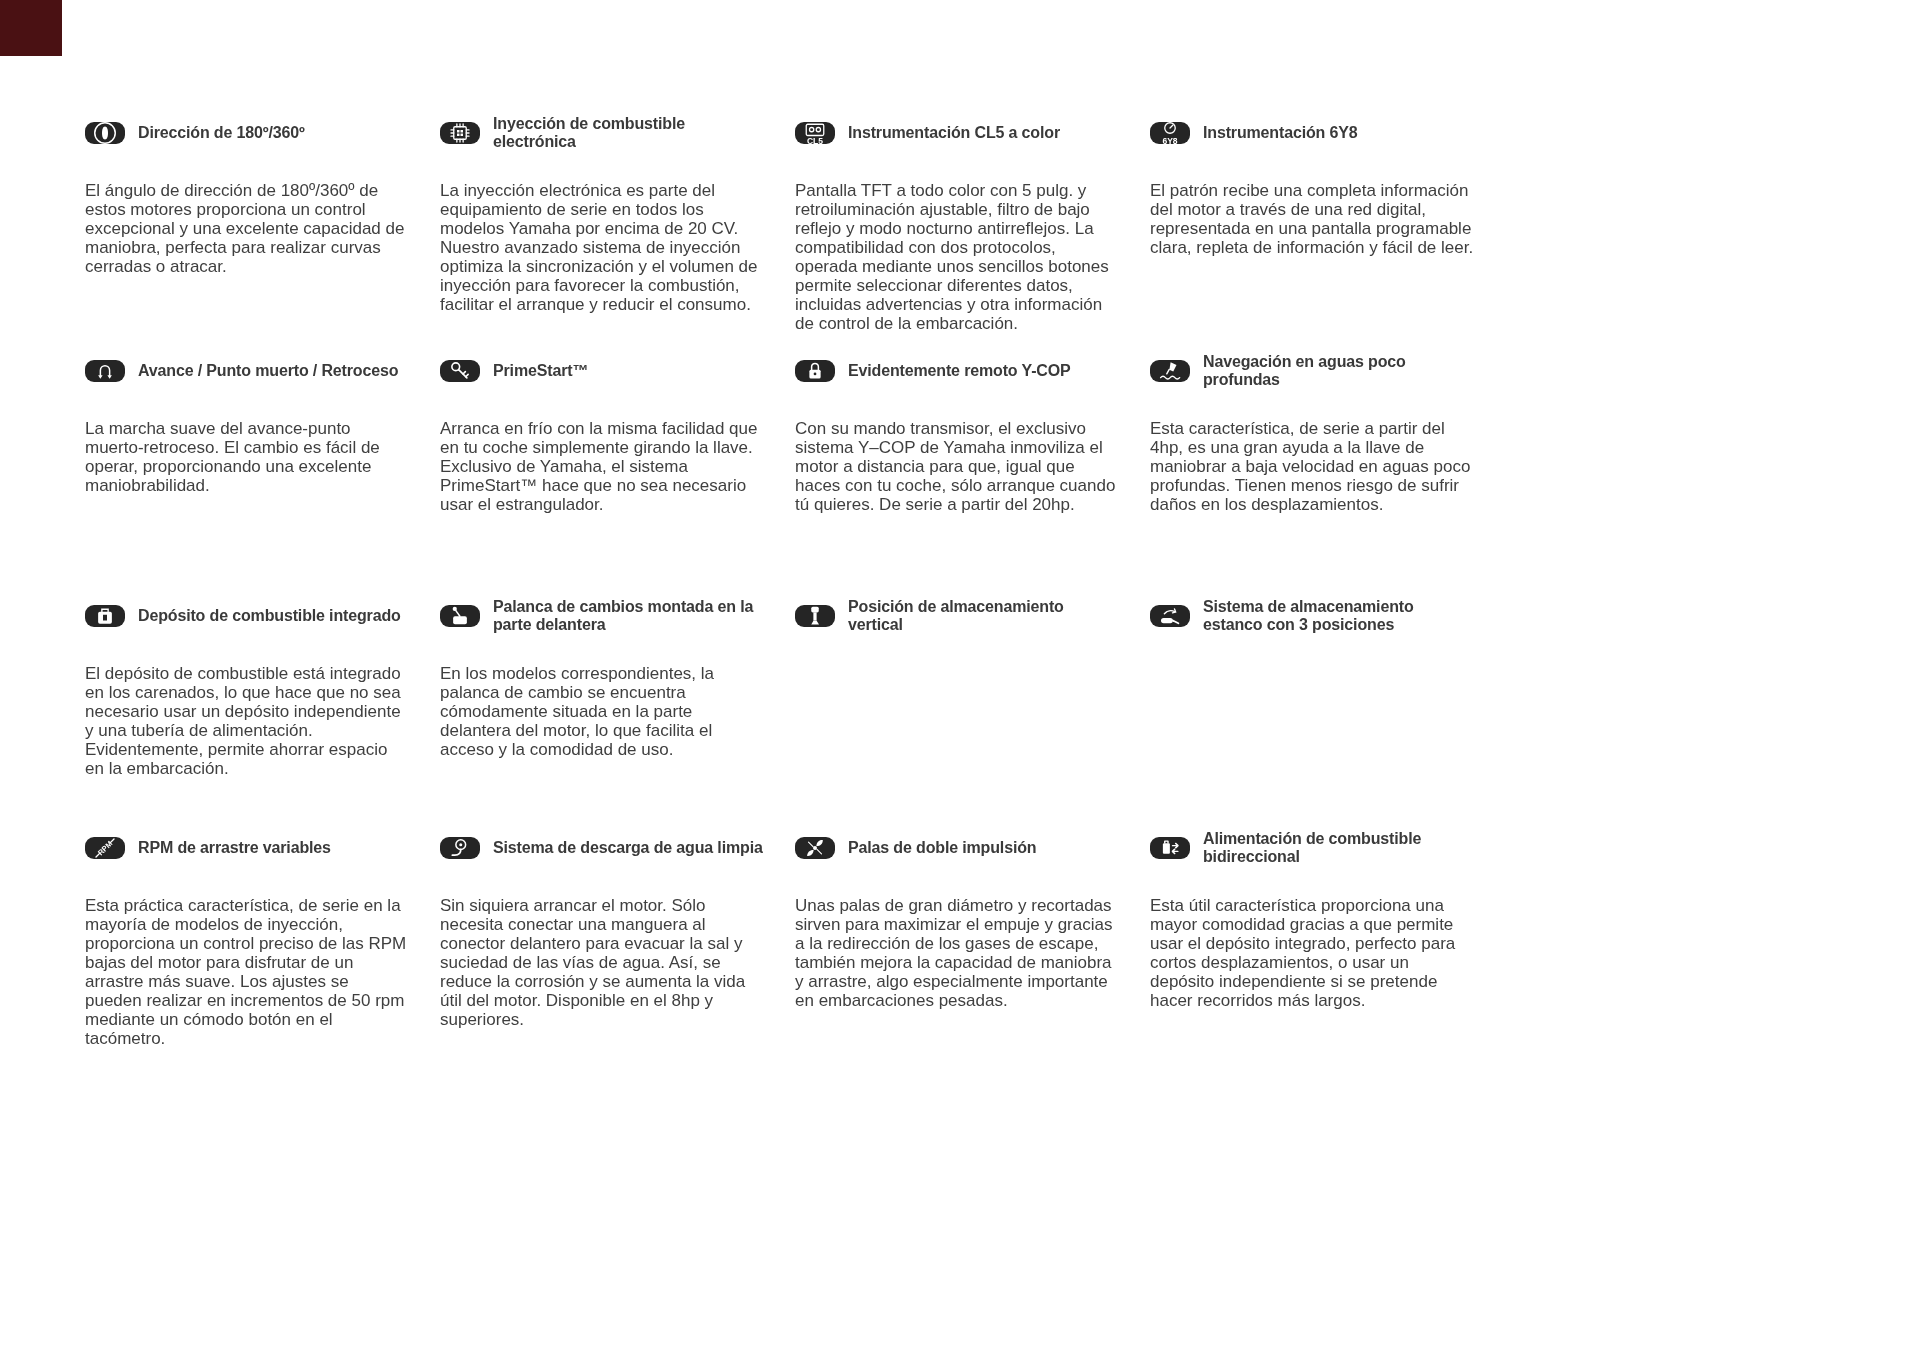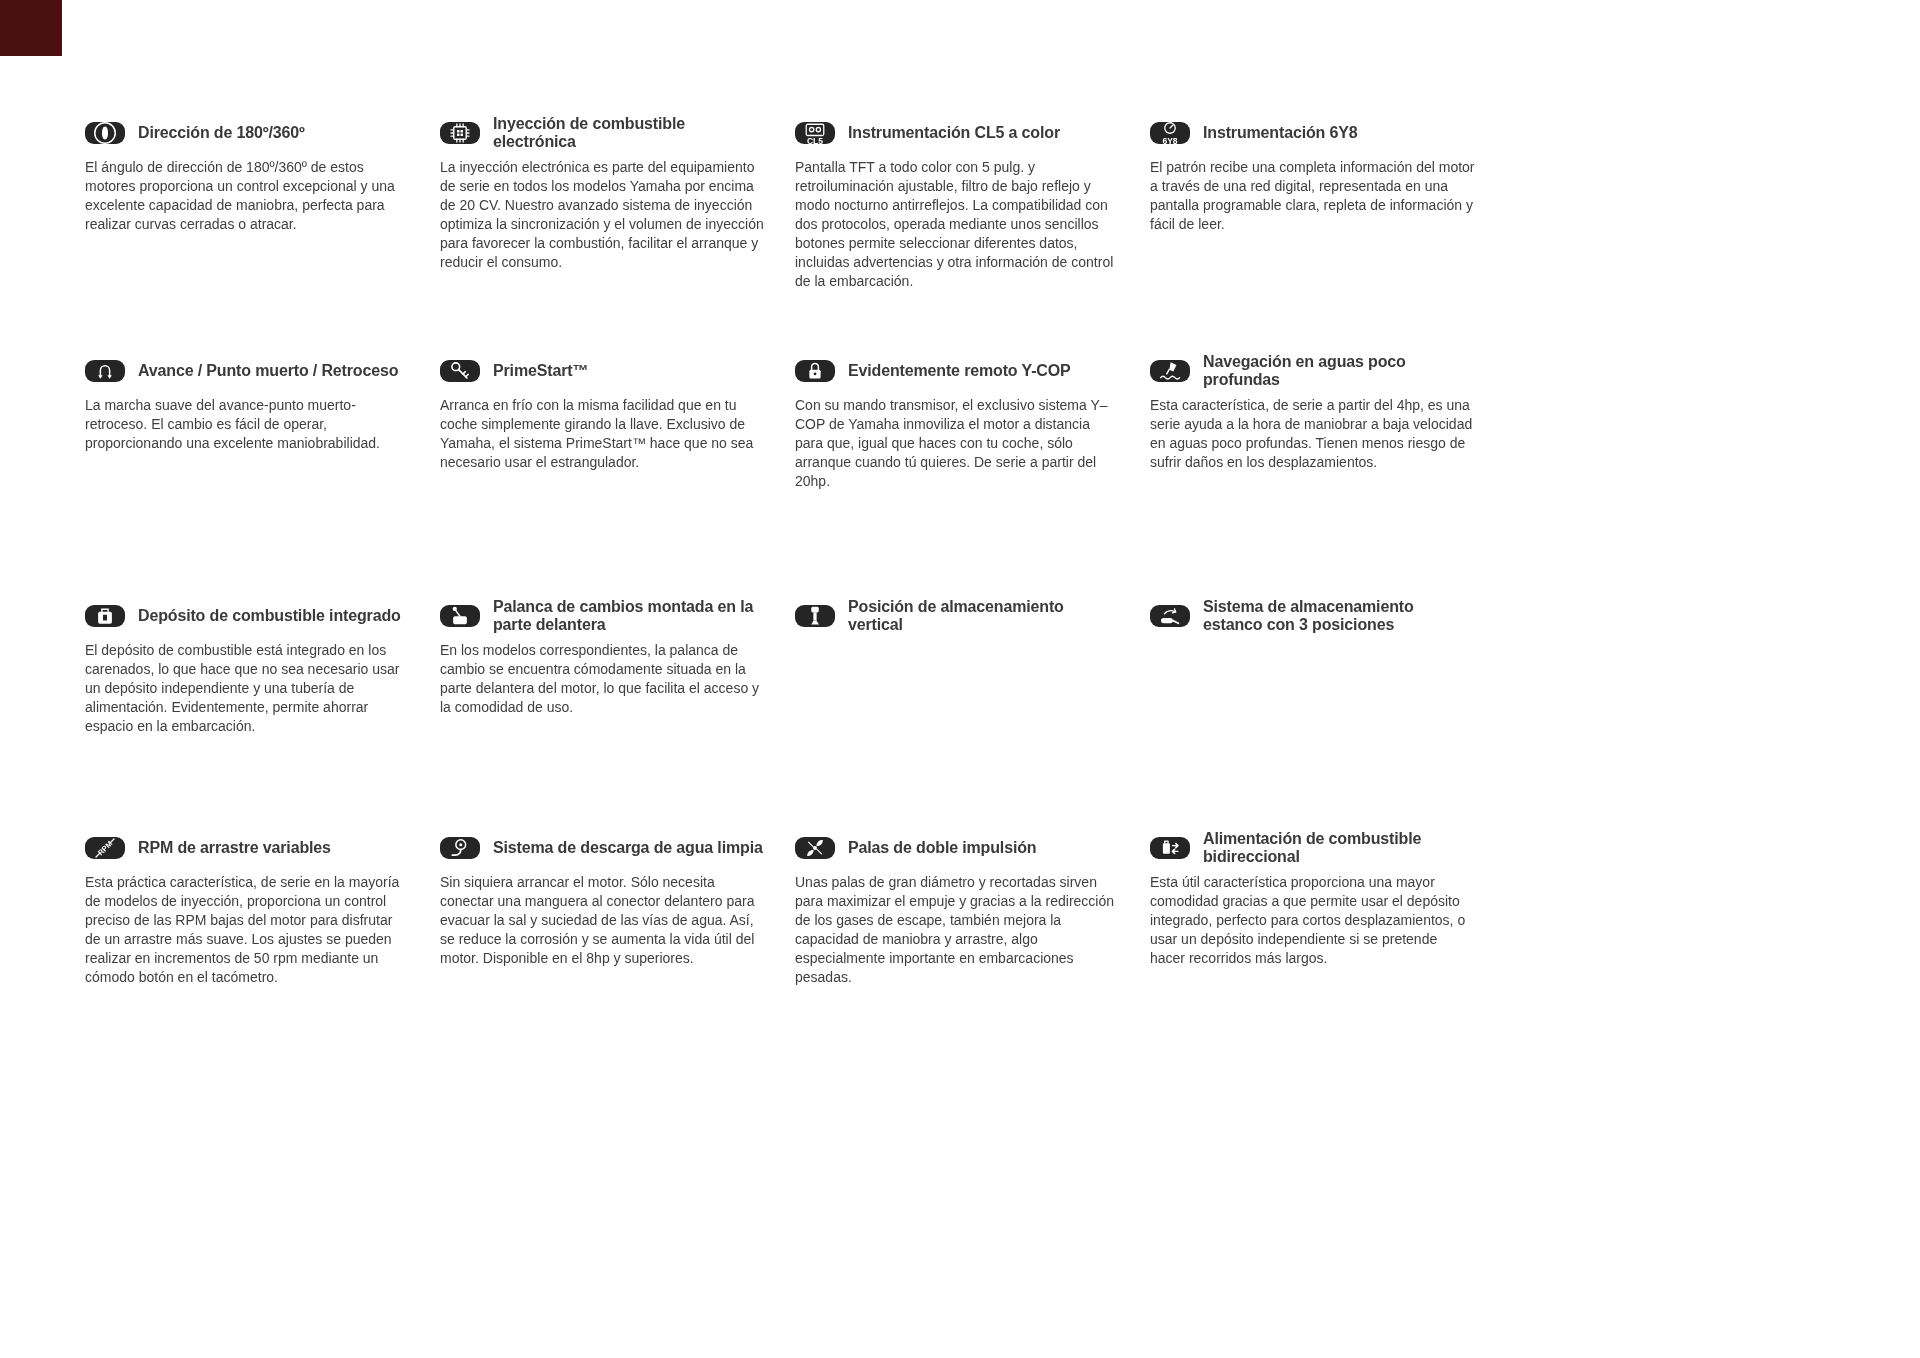--- a/index.html
+++ b/index.html
@@ -33,22 +33,22 @@
   }
   .icon-box svg { width: 30px; height: 30px; display: block; }
   .icon-box svg * { vector-effect: non-scaling-stroke; }
 
   .feature-title {
     font-size: 16px; font-weight: bold; color: #3a3a3a;
     line-height: 1.13; letter-spacing: -0.15px;
   }
 
   .feature-desc {
-    margin-top: 5px;
-    font-size: 14px; line-height: 19px; color: #3f3f3f;
+    margin-top: 28px;
+    font-size: 17px; line-height: 19px; color: #3f3f3f;
   }
 
   svg text { font-family: "Liberation Sans", sans-serif; }
 </style>
 </head>
 <body>
 
 <div class="corner-accent"></div>
 
 <main class="features-grid">
@@ -158,21 +158,21 @@
     <header class="feature-header">
       <span class="icon-box">
         <svg viewBox="0 0 24 24" fill="none" stroke="#fff" stroke-width="1.4" stroke-linecap="round">
           <path d="M12.5 5l4.7 2.1-2.6 5.2-3.1-1.4z" fill="#fff" stroke="none"></path>
           <path d="M11.4 10.7l-2 3.6"></path>
           <path d="M4.5 17.3c1.2-1.4 2.6-1.4 3.8 0s2.6 1.4 3.8 0 2.6-1.4 3.8 0 2.6 1.4 3.8 0"></path>
         </svg>
       </span>
       <h3 class="feature-title">Navegación en aguas poco profundas</h3>
     </header>
-    <p class="feature-desc">Esta característica, de serie a partir del 4hp, es una serie ayuda a la hora de maniobrar a baja velocidad en aguas poco profundas. Tienen menos riesgo de sufrir daños en los desplazamientos.</p>
+    <p class="feature-desc">Esta característica, de serie a partir del 4hp, es una gran ayuda a la llave de maniobrar a baja velocidad en aguas poco profundas. Tienen menos riesgo de sufrir daños en los desplazamientos.</p>
   </section>
 
   <section class="feature">
     <header class="feature-header">
       <span class="icon-box">
         <svg viewBox="0 0 24 24" fill="none" stroke="#fff" stroke-width="1.4" stroke-linecap="round">
           <rect x="6.5" y="8.5" width="11" height="9.7" rx="1.4" fill="#fff" stroke="none"></rect>
           <path d="M9.5 8.3V6.6h5v1.7"></path>
           <rect x="10.4" y="11" width="3.2" height="4.6" fill="#252525" stroke="none"></rect>
         </svg>

